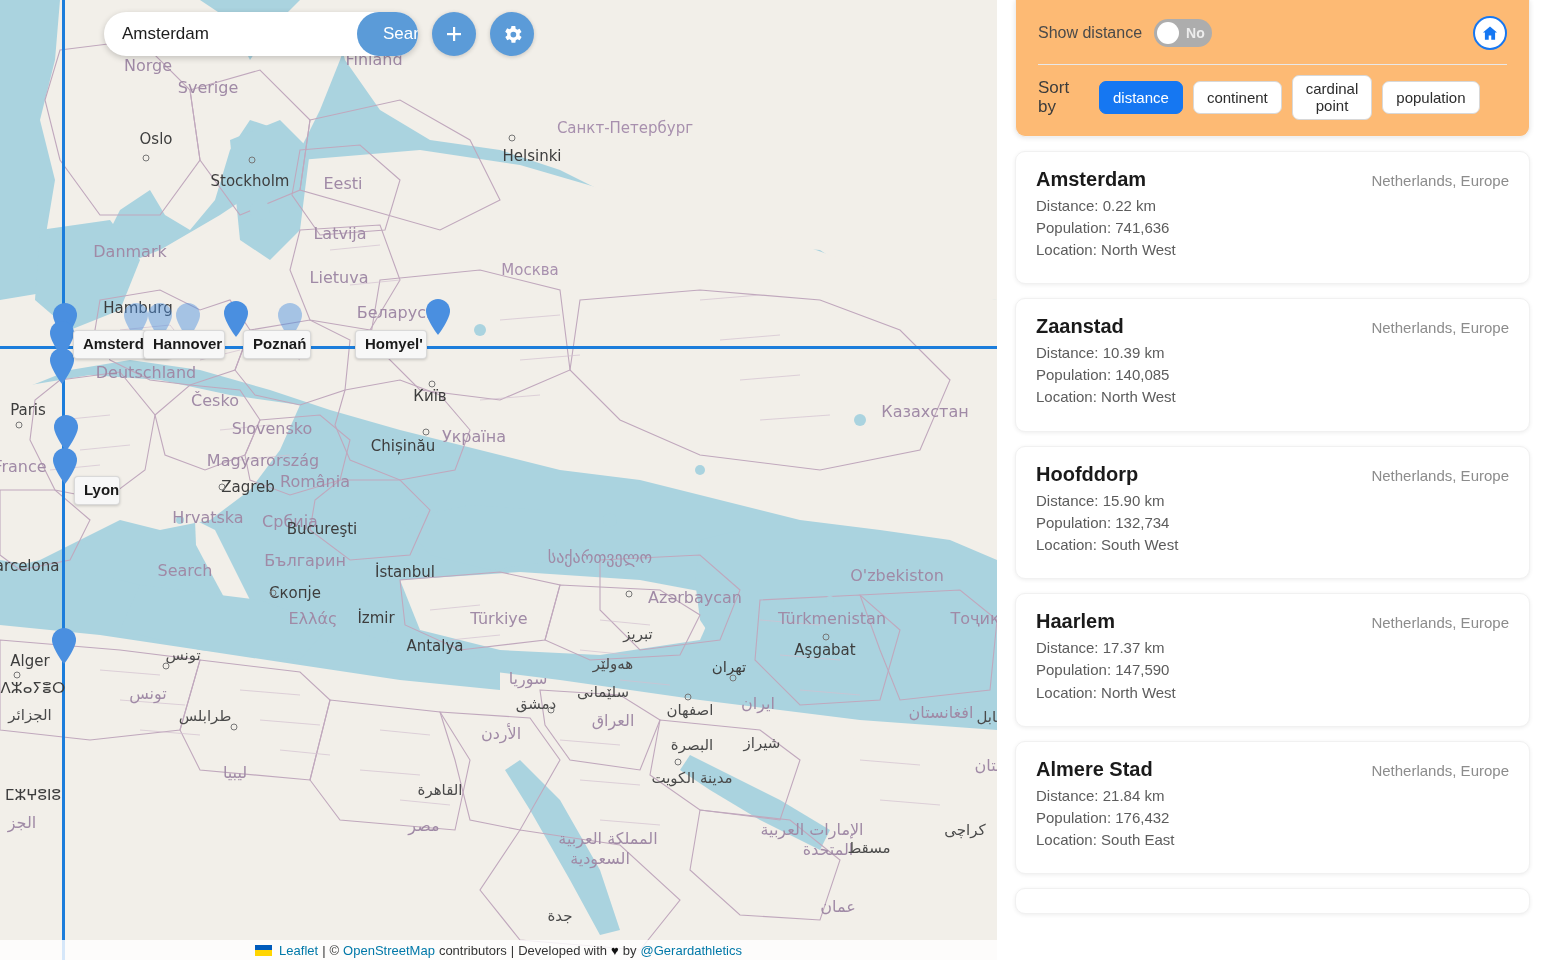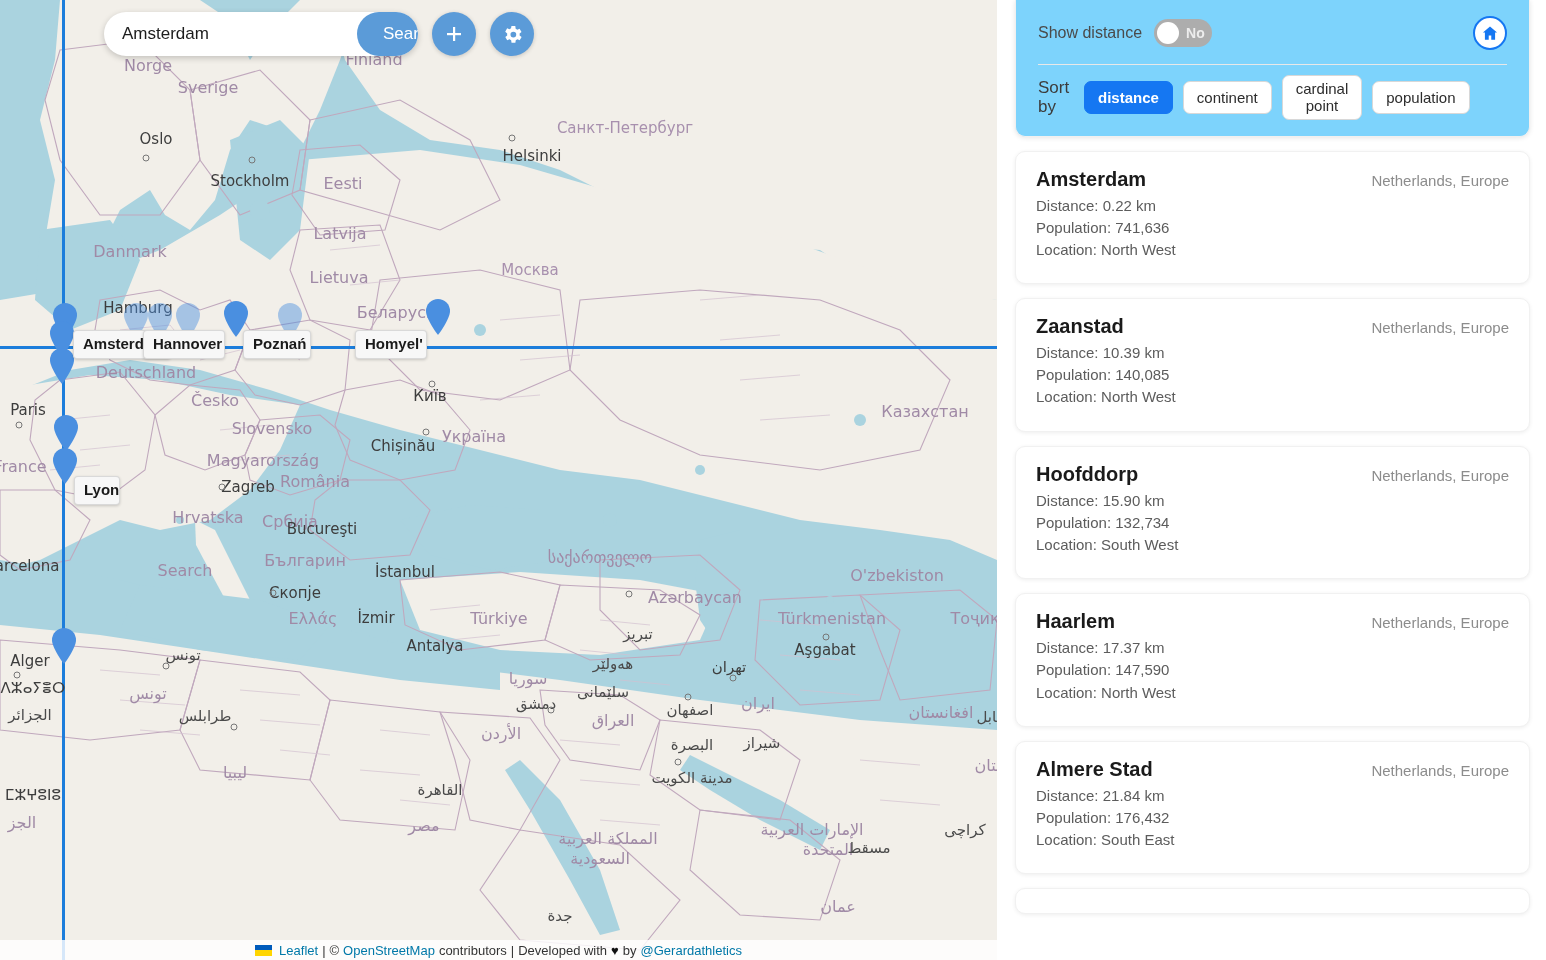--- a/index.html
+++ b/index.html
@@ -146,21 +146,21 @@
 
   
   #side-pane {
     width: 549px; height: 960px;
     background: #ffffff;
     padding: 0 16px 0 18px;
     overflow: hidden;
     position: relative;
   }
   .panel-card {
-    background: #7dd3fc;
+    background: #fdba74;
     border-radius: 10px;
     box-shadow: 0 1px 5px rgba(0,0,0,0.10);
     border: 1px solid #f0f0f0;
     padding: 0 20px;
     margin-top: 0;
   }
   .settings-card { margin-top: 0; padding: 14px 22px 16px 22px; border-radius: 0 0 10px 10px; border-top: 0;}
   .settings-row {
     display: flex; align-items: center;
     position: relative;
@@ -208,21 +208,21 @@
     font-size: 15px;
     border-radius: 7px;
     padding: 7px 13px;
     cursor: pointer;
     line-height: 1.15;
     text-align: center;
     font-family: "Liberation Sans", sans-serif;
   }
   .sort-btn.active {
     background: #1577f2; border-color: #1577f2;
-    color: #fff; font-weight: 700;
+    color: #fff; font-weight: 400; margin-left: 15px;
   }
   .sort-btn.two-line { padding: 4px 13px; }
 
   .city-list { margin-top: 14px; }
   .city-card {
     background: #fff;
     border: 1px solid #f1f1f1;
     border-radius: 10px;
     box-shadow: 0 1px 4px rgba(0,0,0,0.07);
     padding: 16px 20px 22px 20px;

